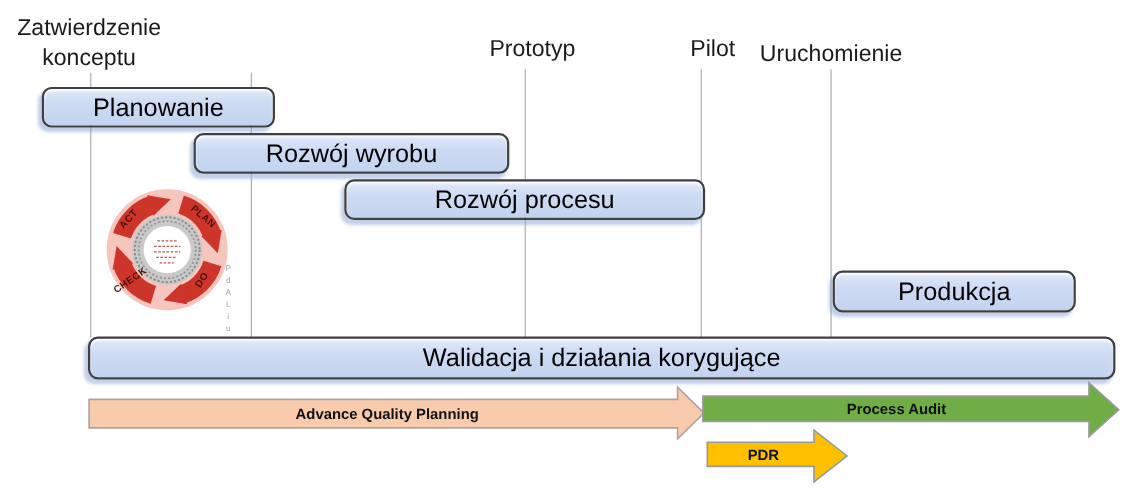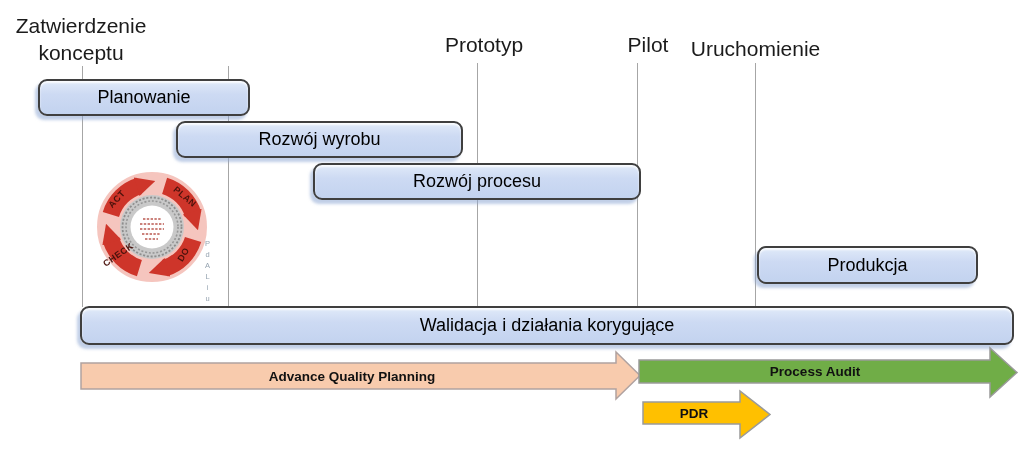--- a/index.html
+++ b/index.html
@@ -7,21 +7,21 @@
     position:relative;width:1024px;height:451px;background:#ffffff;
     font-family:"Liberation Sans",sans-serif;overflow:hidden;
   }
   .vline{position:absolute;width:1px;background:#a6a6a6;z-index:1;}
   .milestone{
     position:absolute;text-align:center;font-size:21px;line-height:27px;
     color:#1b1b1b;z-index:3;
   }
   .bar{
     position:absolute;display:flex;align-items:center;justify-content:center;
-    font-size:18px;color:#000;z-index:2;box-sizing:border-box;
+    font-size:23px;color:#000;z-index:2;box-sizing:border-box;
     background:linear-gradient(180deg,#e0eaf9 0%,#cddaf3 40%,#c3d3ef 100%);
     border:2px solid #3f3f3f;border-radius:9px;
     box-shadow:-3px 4px 3px rgba(142,168,212,.55), inset 0 2px 2px rgba(255,255,255,.85);
   }
   .arrow-svg{position:absolute;z-index:2;overflow:visible;}
   .arrow-text{font-size:13.5px;font-weight:bold;fill:#111;}
   .pdca-svg{position:absolute;left:94px;top:167px;z-index:1;}
   .pdca-label{font-size:9px;font-weight:bold;fill:#4a120c;letter-spacing:.5px;}
   .side-text{
     position:absolute;left:203px;top:239px;z-index:1;

